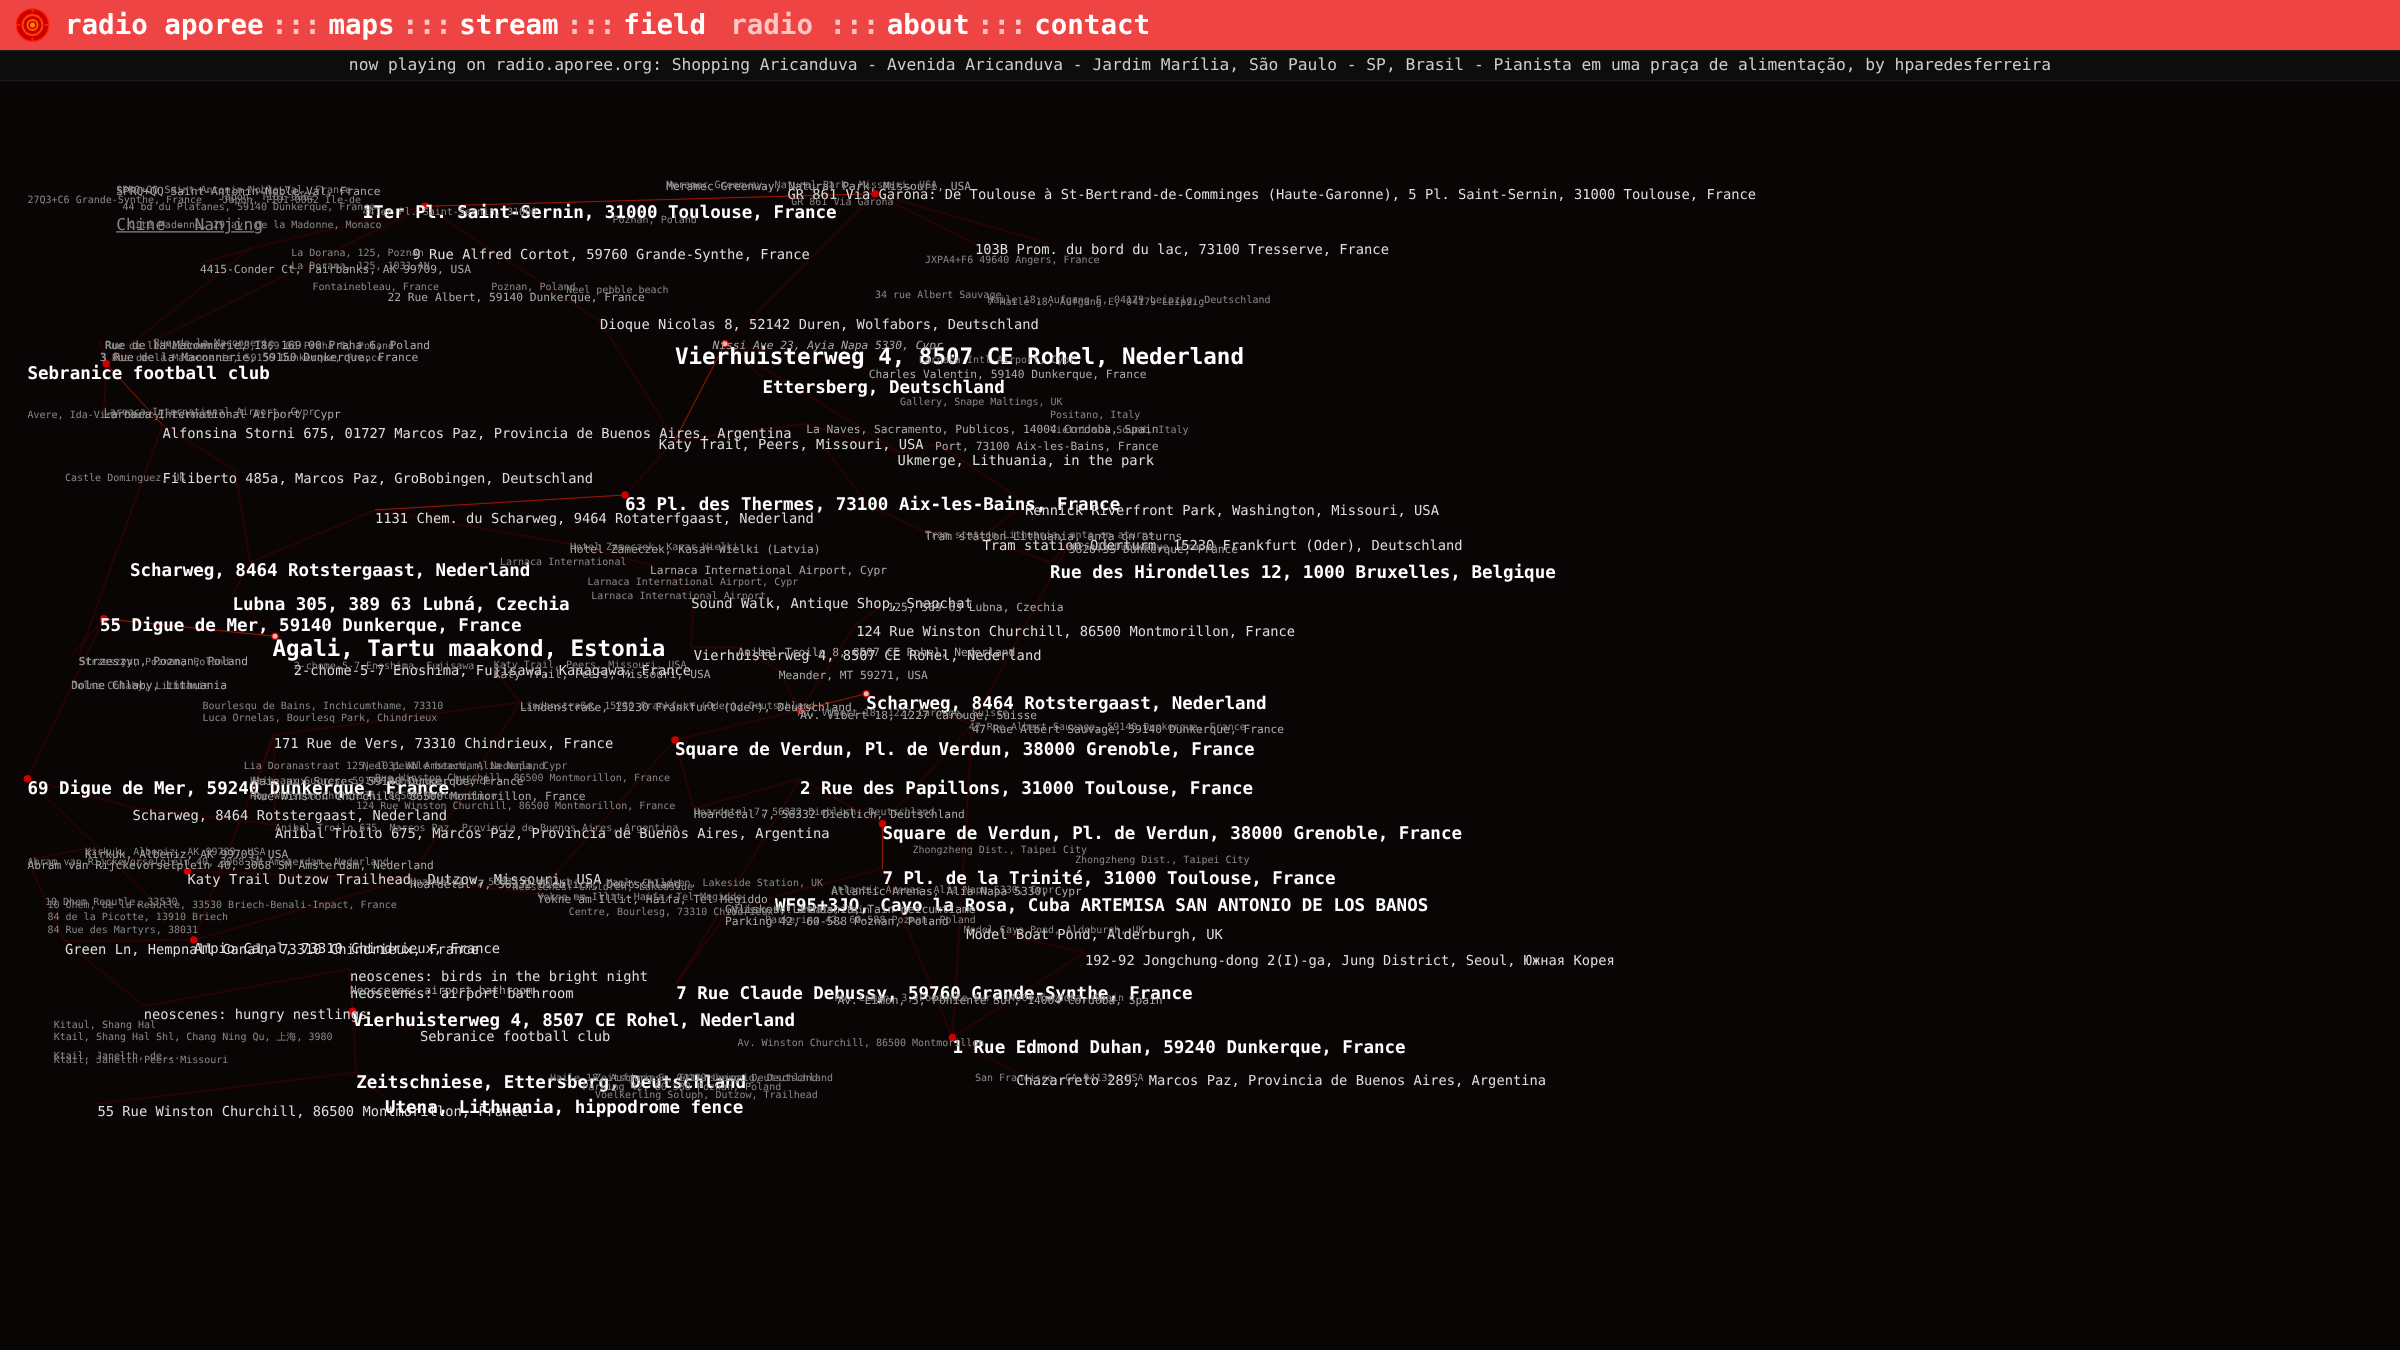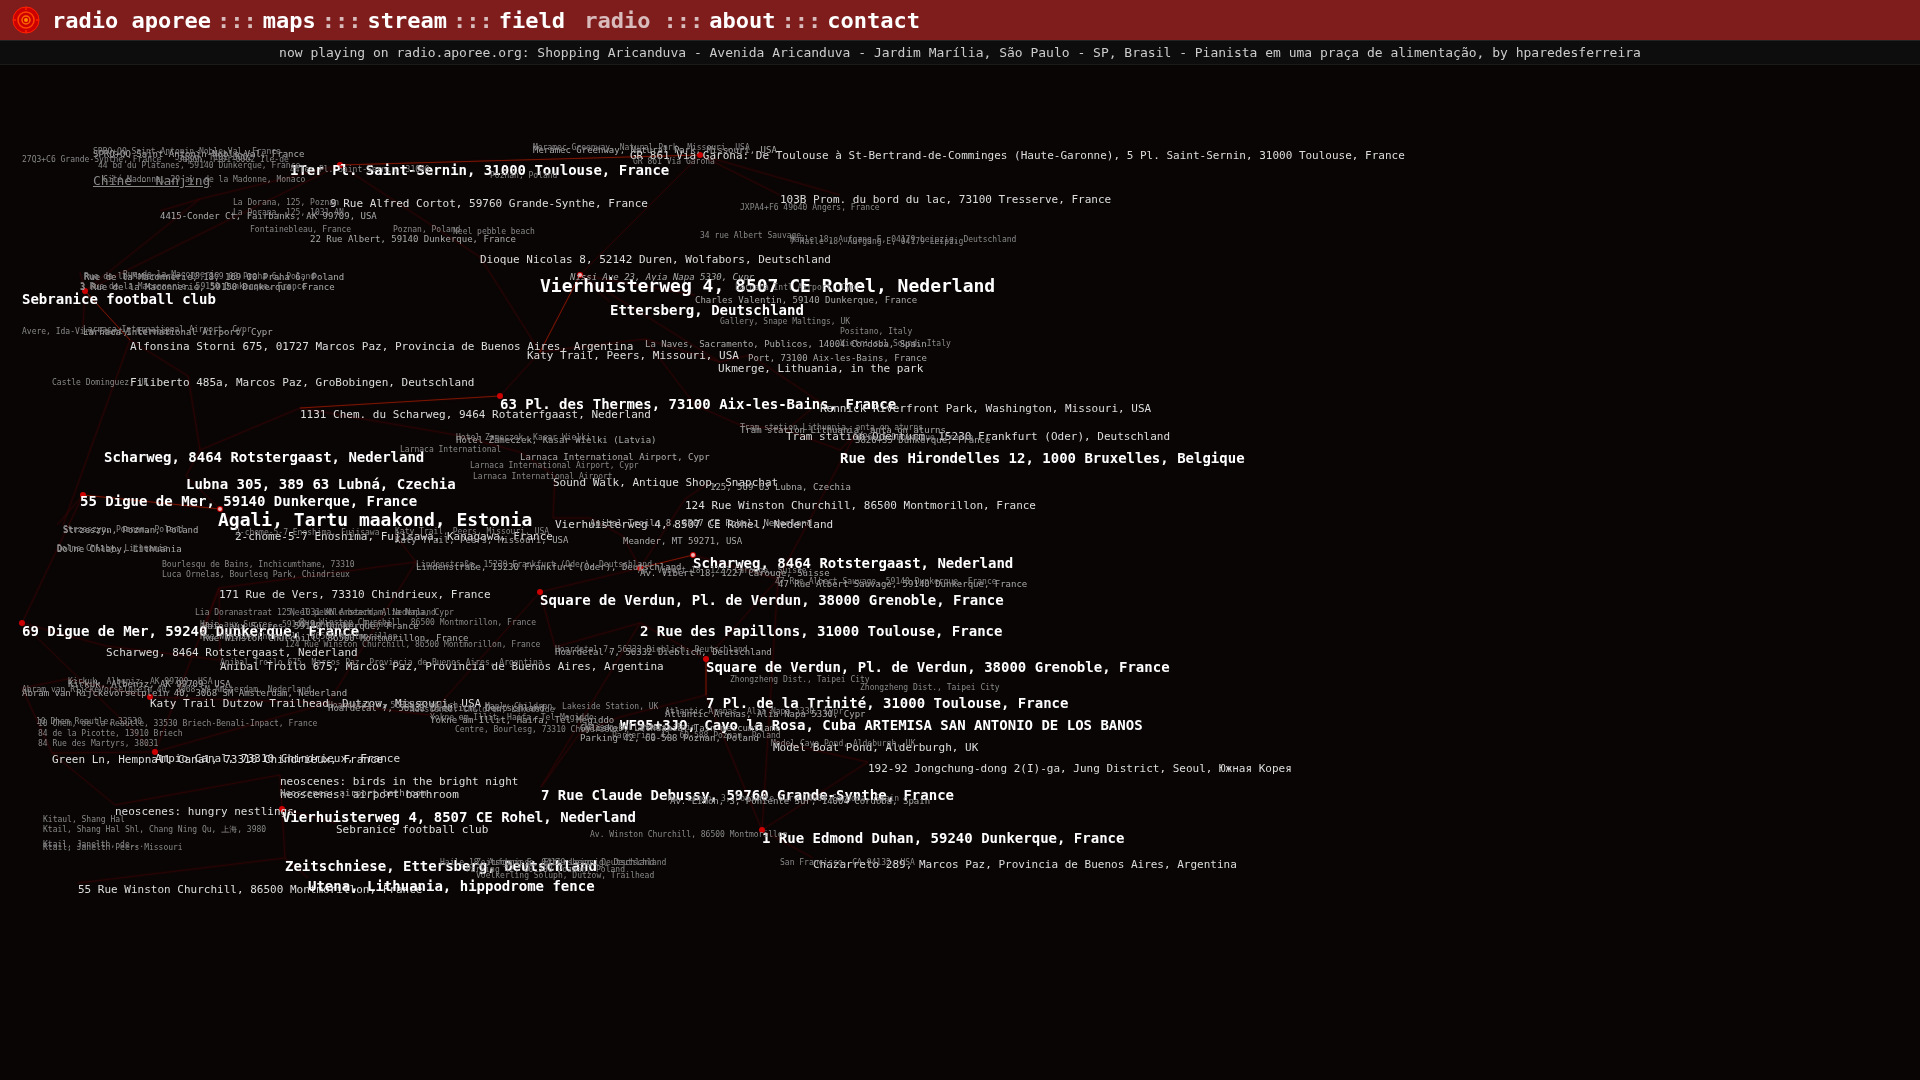--- a/index.html
+++ b/index.html
@@ -10,21 +10,21 @@
       width: 1920px;
       min-height: 1080px;
       overflow: hidden;
       position: relative;
     }
 
     
     #header {
       display: flex;
       align-items: center;
-      background: #7f1d1d;
+      background: #ef4444;
       padding: 6px 12px;
       border-bottom: 1px solid #222;
       position: relative;
       z-index: 10;
     }
     #header .logo-icon {
       width: 28px;
       height: 28px;
       margin-right: 10px;
       flex-shrink: 0;

